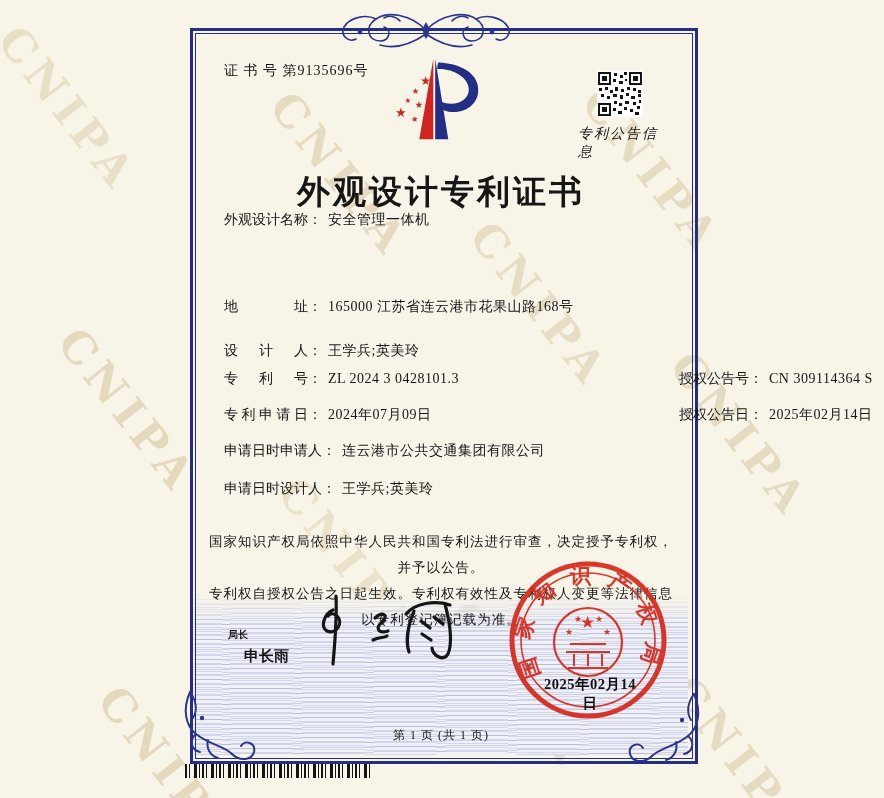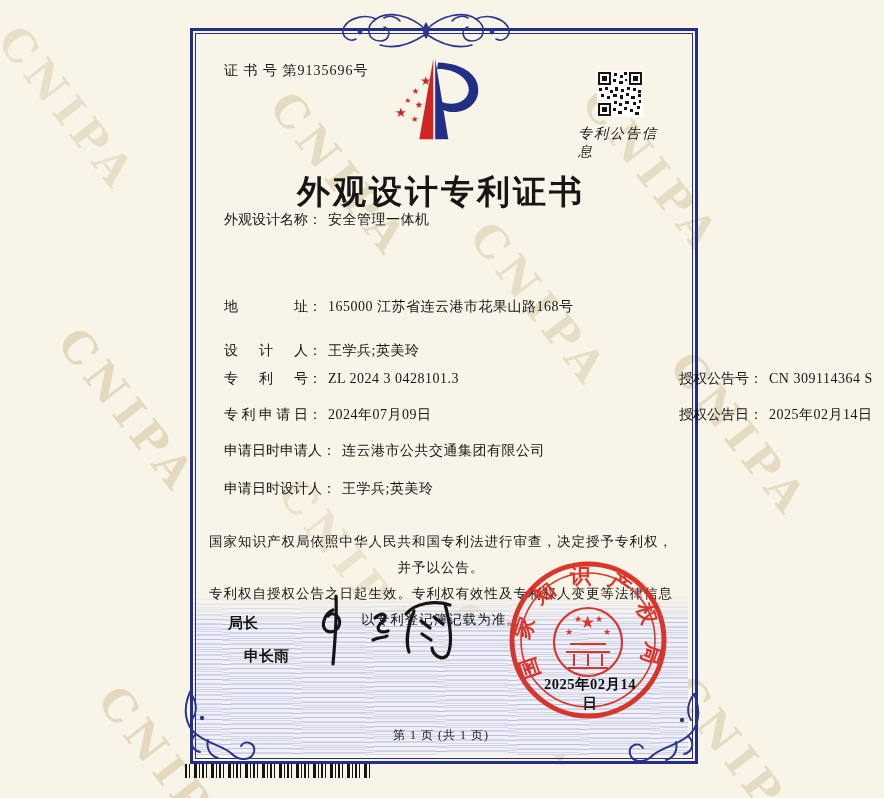--- a/index.html
+++ b/index.html
@@ -41,21 +41,21 @@
   .f-label{display:inline-block;width:84px;text-align:justify;text-align-last:justify;vertical-align:top;}
   .f-label.wide{width:98px;text-align-last:auto;}
   .f-colon{display:inline-block;margin-right:6px;}
   .f-value{letter-spacing:.5px;}
   .rpair{position:absolute;left:455px;top:0;}
   .rpair .f-label{width:70px;}
 
   .statement{position:absolute;left:206px;top:529px;width:470px;z-index:3;text-align:center;
              font-size:13.5px;line-height:26px;letter-spacing:1px;}
 
-  .sig-title{position:absolute;left:228px;top:614px;z-index:3;font-size:15px;font-weight:600;
+  .sig-title{position:absolute;left:228px;top:628px;z-index:3;font-size:10px;font-weight:600;
              font-family:Liberation Mono, monospace;}
   .sig-name{position:absolute;left:228px;top:647px;z-index:3;font-size:15px;font-weight:600;
              font-family:"Liberation Sans","DejaVu Sans",sans-serif;margin-left:16px;}
   .sig-hand{position:absolute;left:303px;top:590px;z-index:3;}
 
   .seal{position:absolute;left:504px;top:556px;z-index:4;opacity:.93;}
   .seal-date{position:absolute;left:540px;top:675px;width:100px;text-align:center;z-index:5;
              font-size:14.5px;font-weight:bold;letter-spacing:.5px;color:#101010;}
 
   .footer{position:absolute;left:190px;top:727px;width:502px;text-align:center;z-index:3;

